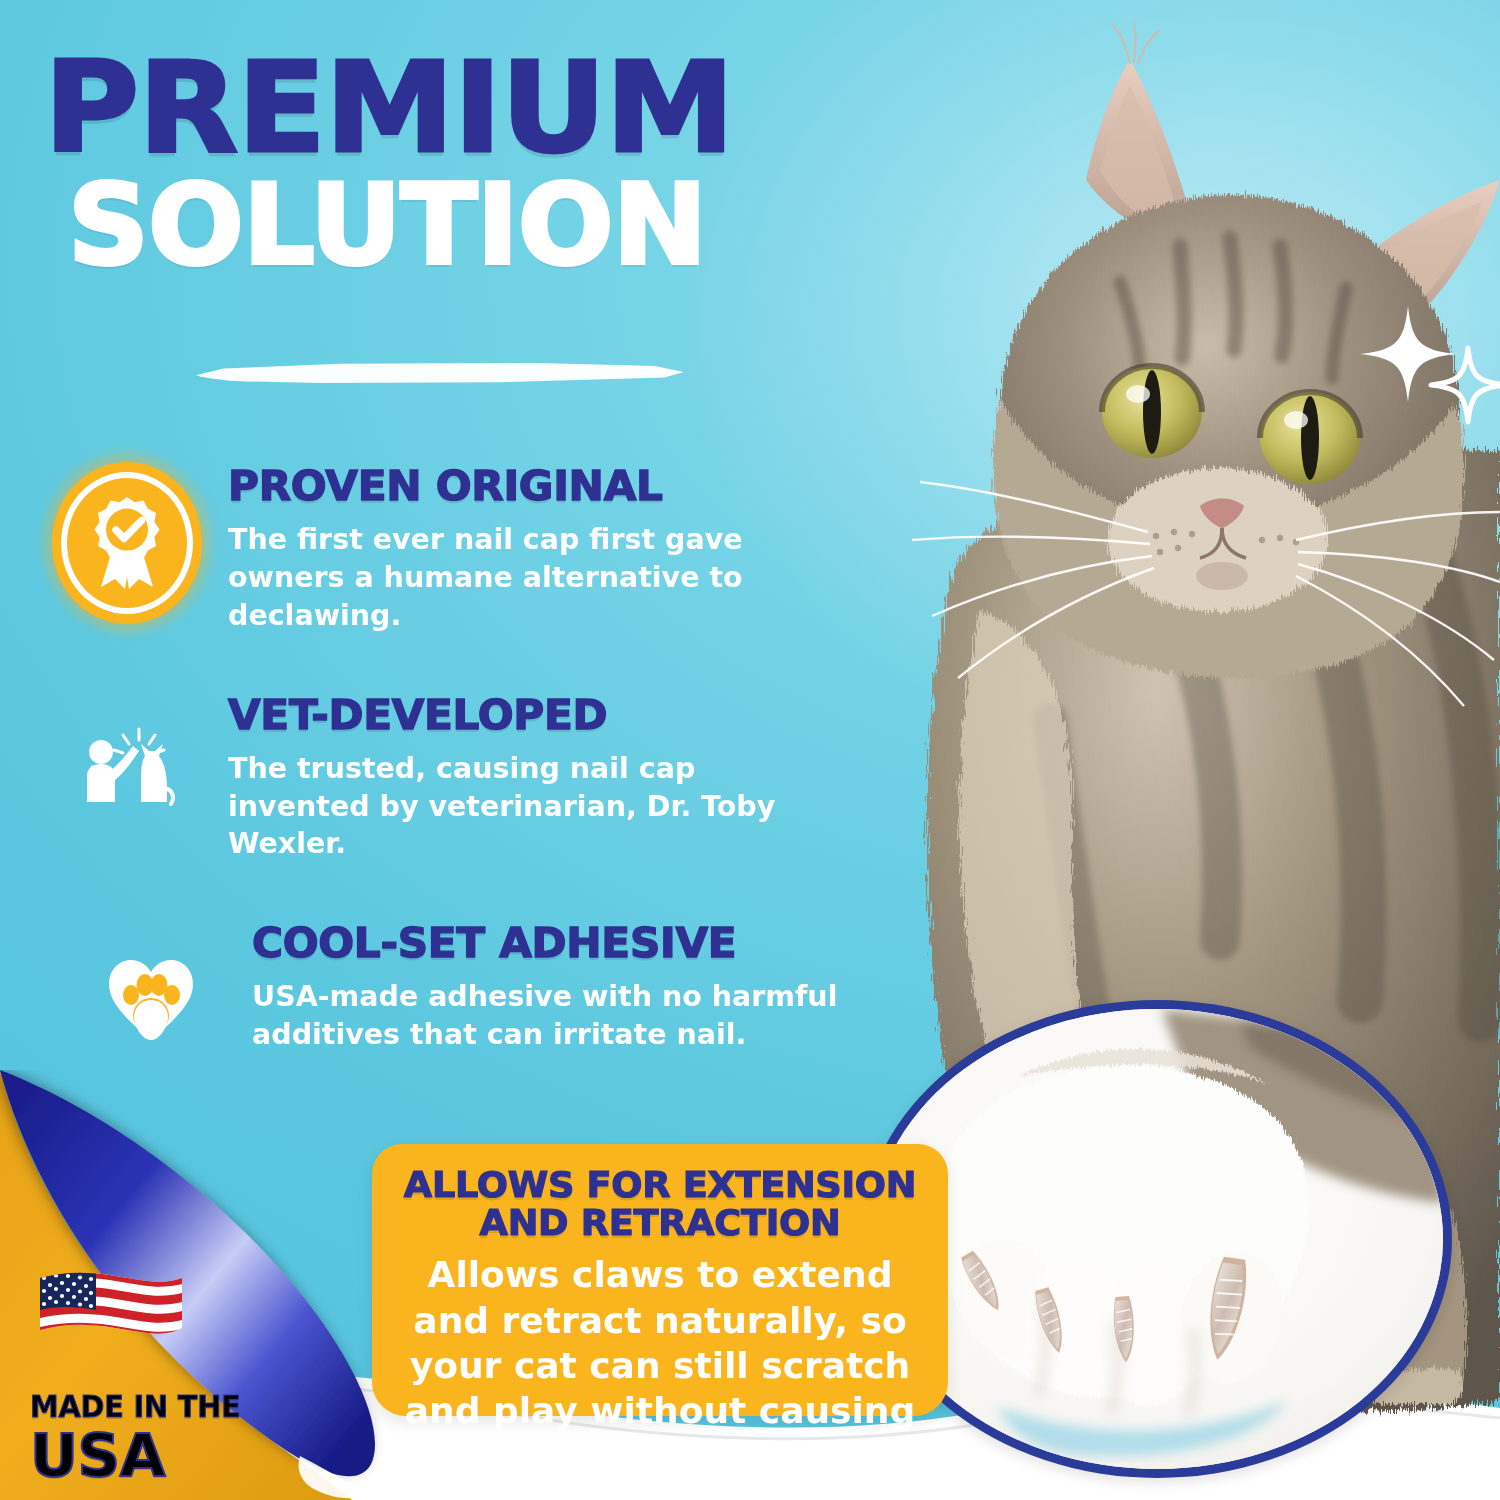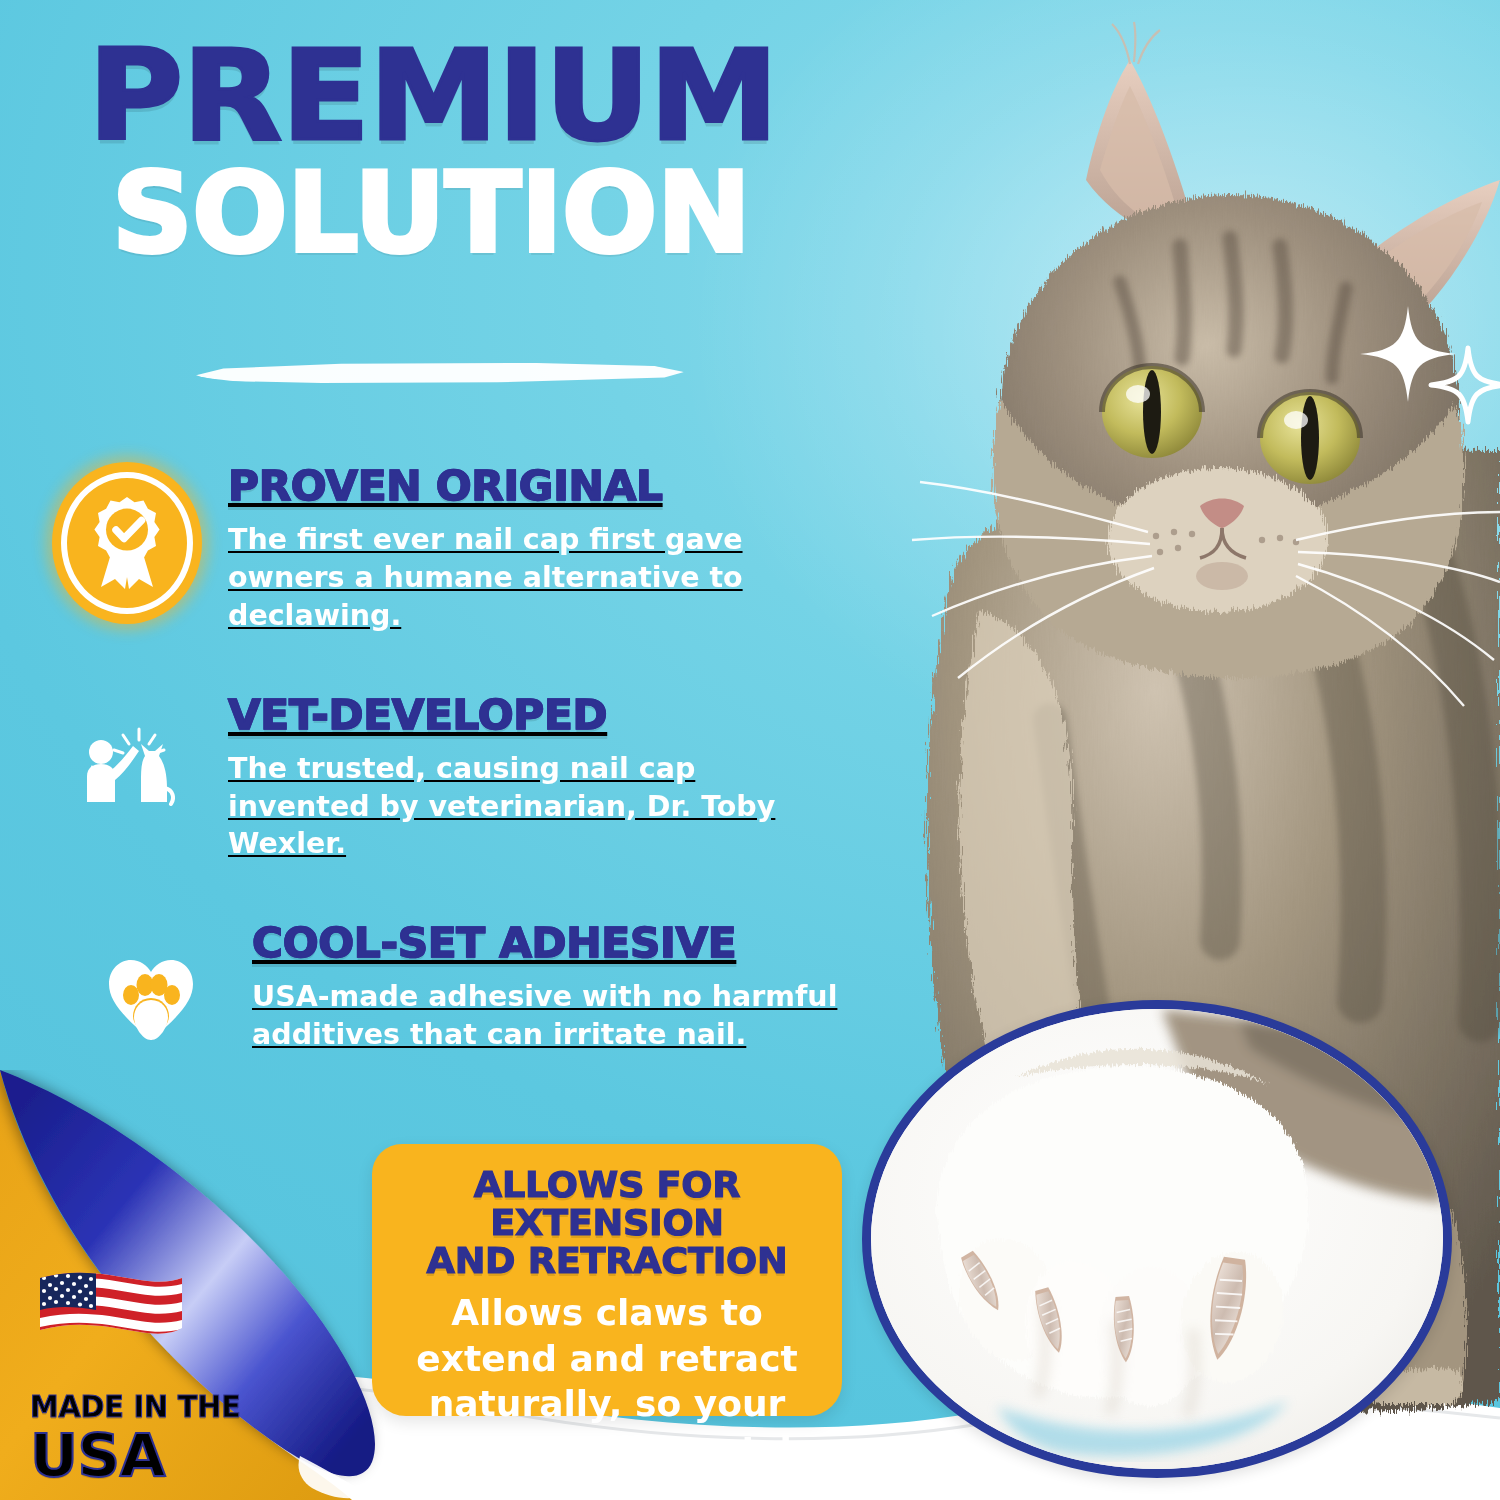--- a/index.html
+++ b/index.html
@@ -25,21 +25,21 @@
     pointer-events:none;
   }
 
   
   .bottom-wave{
     position:absolute;left:0;bottom:0;width:1500px;height:210px;
   }
 
   
   .headline{
-    position:absolute;left:44px;top:38px;width:820px;margin-left:44px;
+    position:absolute;left:44px;top:50px;width:820px;
   }
   .hl-premium{
     font-family:"DejaVu Sans",sans-serif;
     font-weight:700;
     font-size:125px;
     line-height:.92;
     letter-spacing:-1px;
     color:#2e3192;
     text-shadow:0 5px 0 rgba(0,0,0,.10);
     -webkit-text-stroke:3px #2e3192;
@@ -74,21 +74,20 @@
 
   
   .features{
     position:absolute;left:52px;top:462px;width:800px;
   }
   .feature{
     display:flex;
     align-items:flex-start;
     gap:26px;
     margin-bottom:56px;
-    text-decoration:underline;
   }
   .feature:last-child{margin-bottom:0;justify-content:flex-end;}
   .badge{
     flex:0 0 auto;
     width:150px;height:162px;
     position:relative;
     display:flex;align-items:center;justify-content:center;
   }
   .badge .disc{
     position:absolute;inset:0;
@@ -123,21 +122,21 @@
     font-size:28.5px;
     line-height:1.33;
     color:#ffffff;
     max-width:600px;
   }
 
   
   .callout{
     position:absolute;
     left:372px;top:1144px;
-    width:470px;height:272px;
+    width:576px;height:272px;
     background:#f9b41e;
     border-radius:30px 30px 34px 34px;
     box-shadow:0 6px 16px rgba(0,0,0,.10);
     z-index:6;
     padding:22px 24px 0;
     box-sizing:border-box;
     text-align:center;
   }
   .co-title{
     font-family:"DejaVu Sans",sans-serif;

